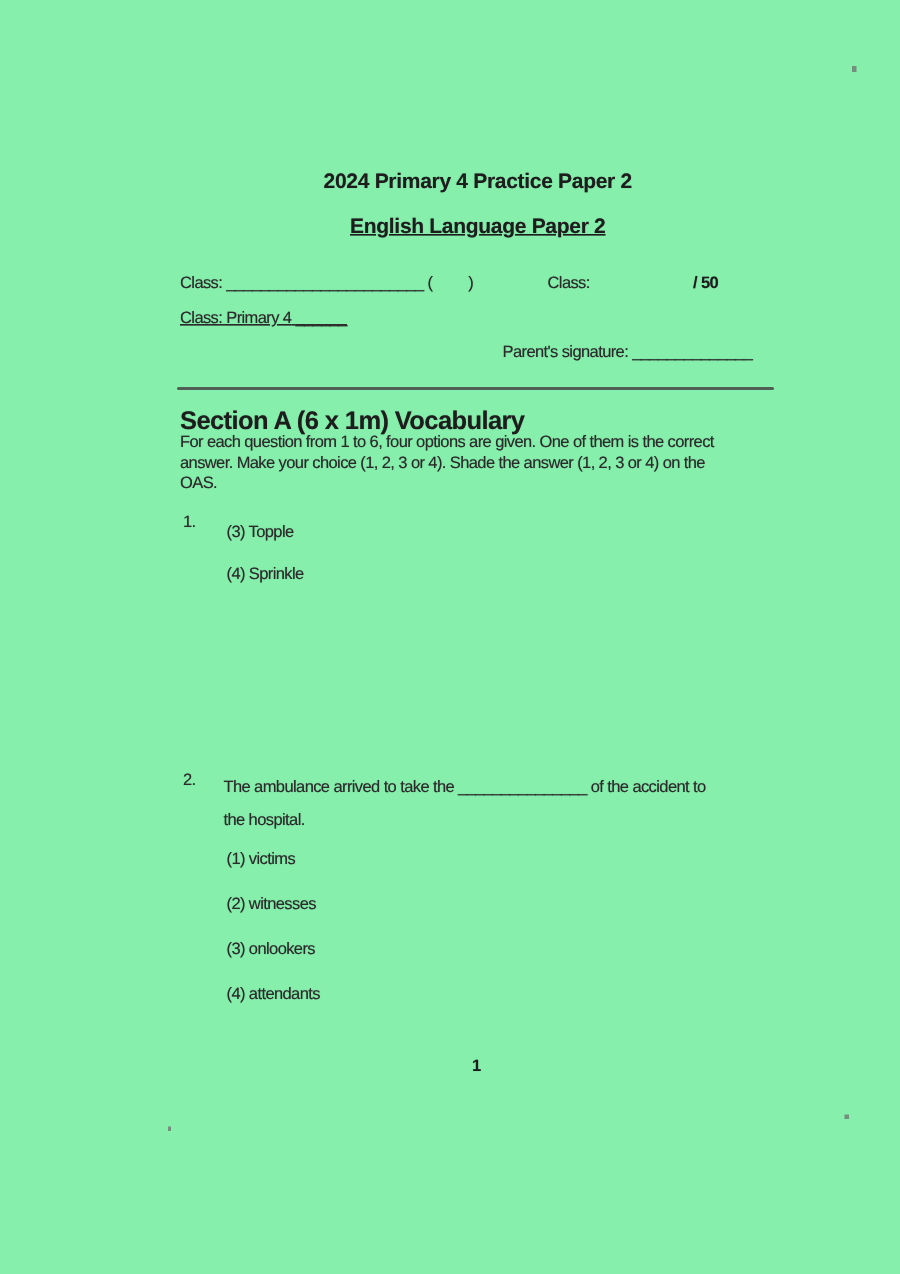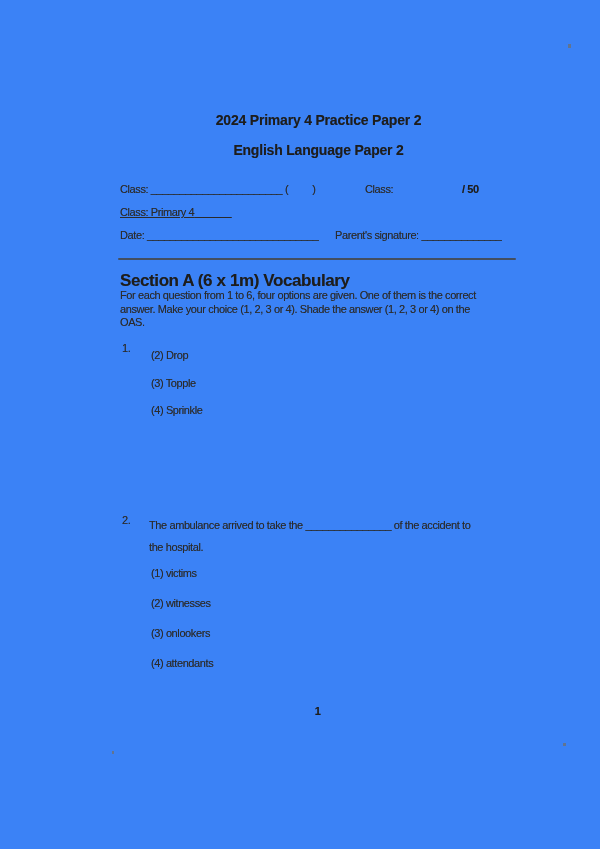--- a/index.html
+++ b/index.html
@@ -1,40 +1,40 @@
 <!DOCTYPE html>
 <html><head>
 <meta charset="utf-8">
 <style>
   * { margin: 0; padding: 0; box-sizing: border-box; }
   html, body { background: #ffffff; }
   .paper {
     position: relative;
     width: 600px;
     height: 849px;
-    background: #3b82f6;
+    background: #86efac;
     overflow: hidden;
     font-family: "Liberation Sans", "DejaVu Sans", sans-serif;
     color: #2b2b2b;
     font-size: 11px;
     letter-spacing: -0.4px;
     text-shadow: 0 0 0.5px rgba(45,45,45,0.55);
   }
   .title {
     position: absolute;
     left: 120px;
     width: 397px;
     text-align: center;
     font-weight: bold;
     font-size: 14px;
     letter-spacing: -0.2px;
     color: #1d1d1d;
   }
   .t1 { top: 112px; }
-  .t2 { top: 142px; }
+  .t2 { top: 142px; text-decoration: underline; }
   .row { position: absolute; left: 120px; width: 397px; height: 16px; }
   .name-row { top: 183px; }
   .class-row { top: 206px; text-decoration: underline; }
   .date-row { top: 229px; }
   .pre { white-space: pre; }
   .abs { position: absolute; top: 0; }
   .score-label { left: 245px; }
   .score-value { left: 342px; font-weight: bold; color: #1d1d1d; }
   .parent-group { left: 215px; }
   .divider {
@@ -103,36 +103,34 @@
     <span class="pre"><span>Class:</span> <span>_______________________</span> <span class="pre">(         )</span></span>
     <span class="abs score-label">Class:</span>
     <span class="abs score-value">/ 50</span>
   </div>
 
   <div class="row class-row">
     <span class="pre"><span>Class: Primary 4</span> <span>______</span></span>
   </div>
 
   <div class="row date-row">
-    <span class="pre"><span>Date:</span> <span>______________________________</span></span>
     <span class="abs parent-group pre"><span>Parent's signature:</span> <span>______________</span></span>
   </div>
 
   <div class="divider"></div>
 
   <div class="section-heading">Section A (6 x 1m) Vocabulary</div>
 
   <div class="instructions">For each question from 1 to 6, four options are given. One of them is the correct
 answer. Make your choice (1, 2, 3 or 4). Shade the answer (1, 2, 3 or 4) on the
 OAS.</div>
 
   <div class="question q1">
     <span class="qnum">1.</span>
     <div class="options">
-      <div class="option">(2) Drop</div>
       <div class="option">(3) Topple</div>
       <div class="option">(4) Sprinkle</div>
     </div>
   </div>
 
   <div class="question q2">
     <span class="qnum">2.</span>
     <div class="qtext">The ambulance arrived to take the _______________ of the accident to
 the hospital.</div>
     <div class="options">

